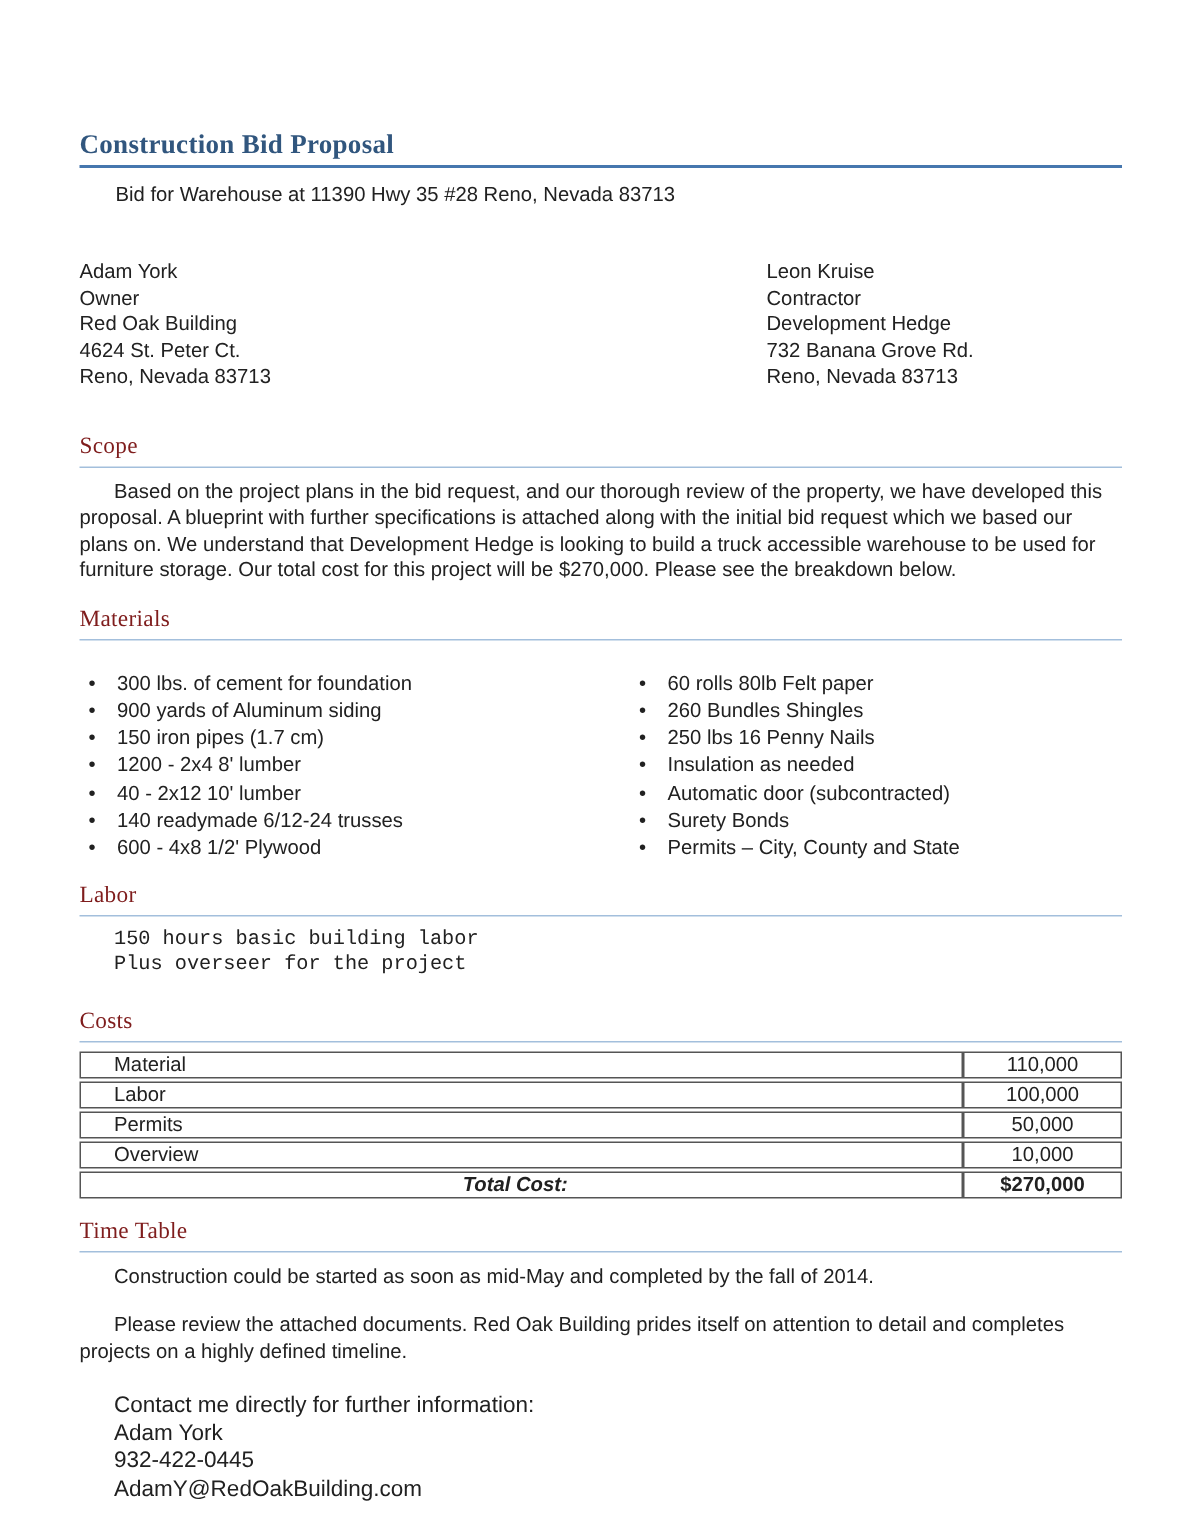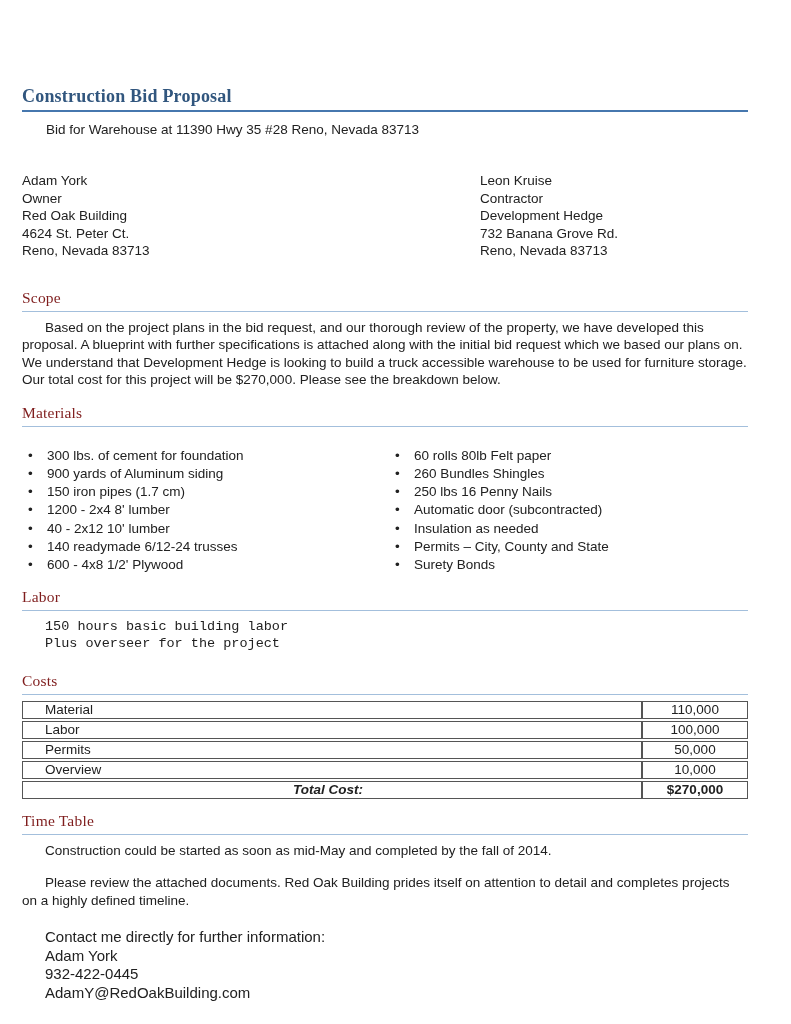--- a/index.html
+++ b/index.html
@@ -6,21 +6,21 @@
   body {
     width: 791px; height: 1024px;
     font-family: "Liberation Sans", sans-serif;
     color: #212121;
     position: relative;
     overflow: hidden;
   }
   .page {
     box-sizing: border-box;
     width: 791px; height: 1024px;
-    padding: 86px 43px 0 22px;
+    padding: 86px 43px 0 53px;
   }
   
   .doc-header { border-bottom: 2px solid #4677AE; padding-bottom: 3px; }
   h1 {
     margin: 0;
     font-family: "Liberation Serif", serif;
     font-size: 18px; font-weight: bold;
     color: #31567E;
     letter-spacing: 0.2px;
   }
@@ -130,24 +130,24 @@
         <li>150 iron pipes (1.7 cm)</li>
         <li>1200 - 2x4 8' lumber</li>
         <li>40 - 2x12 10' lumber</li>
         <li>140 readymade 6/12-24 trusses</li>
         <li>600 - 4x8 1/2' Plywood</li>
       </ul>
       <ul class="mat-col right">
         <li>60 rolls 80lb Felt paper</li>
         <li>260 Bundles Shingles</li>
         <li>250 lbs 16 Penny Nails</li>
+        <li>Insulation as needed</li>
         <li>Automatic door (subcontracted)</li>
-        <li>Insulation as needed</li>
+        <li>Surety Bonds</li>
         <li>Permits – City, County and State</li>
-        <li>Surety Bonds</li>
       </ul>
     </div>
   </section>
 
   <section class="labor-section">
     <h2>Labor</h2>
     <div class="labor-lines">
       <p>150 hours basic building labor</p>
       <p>Plus overseer for the project</p>
     </div>

